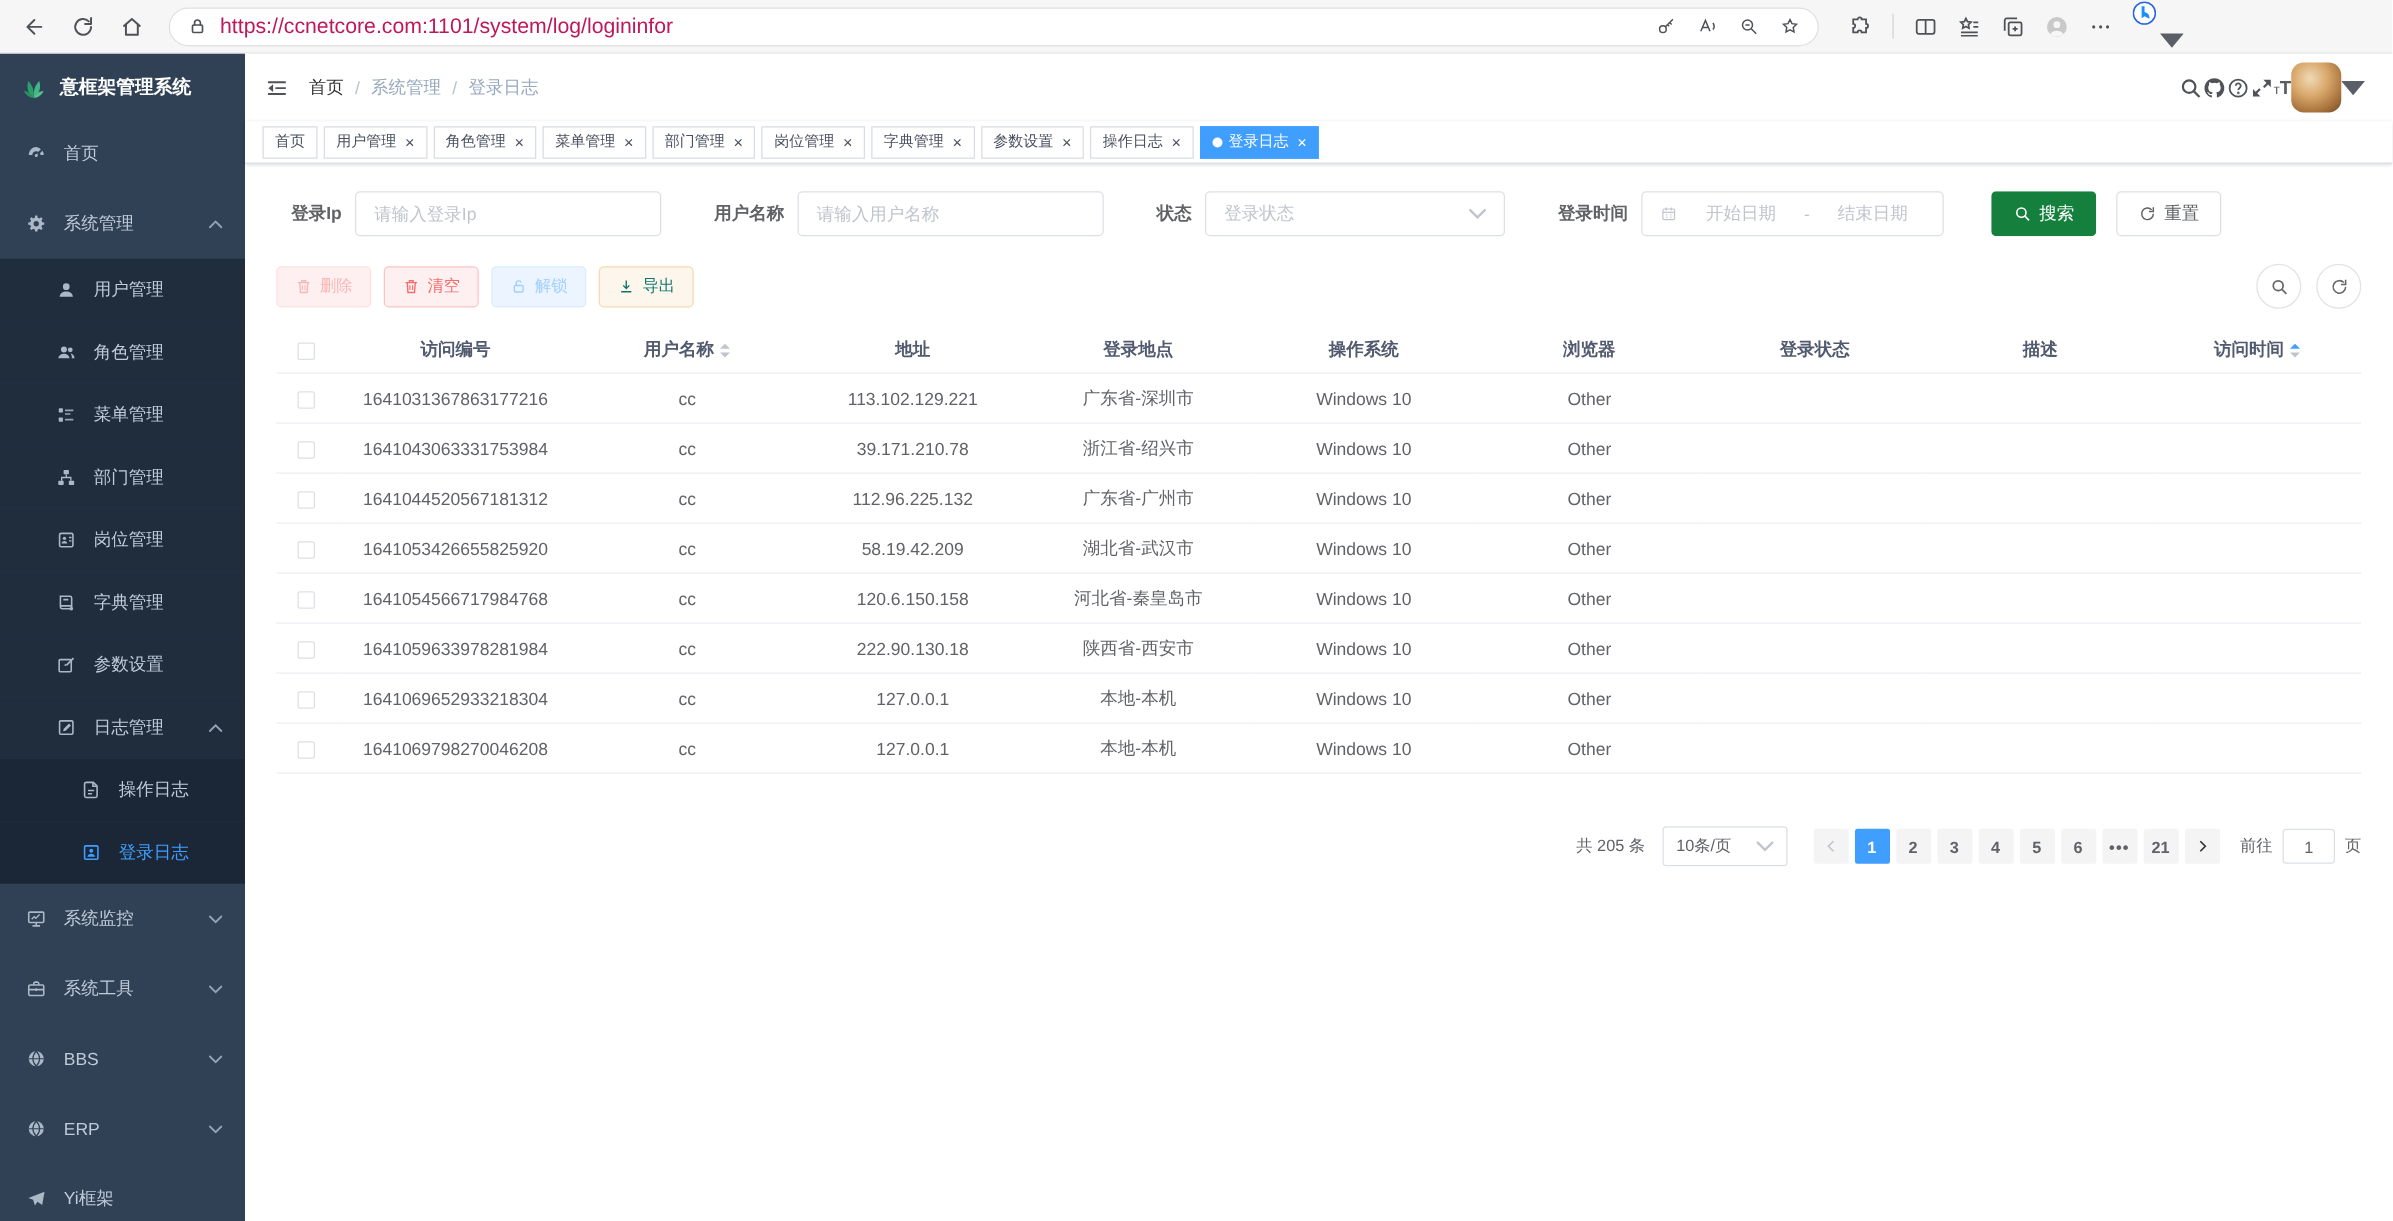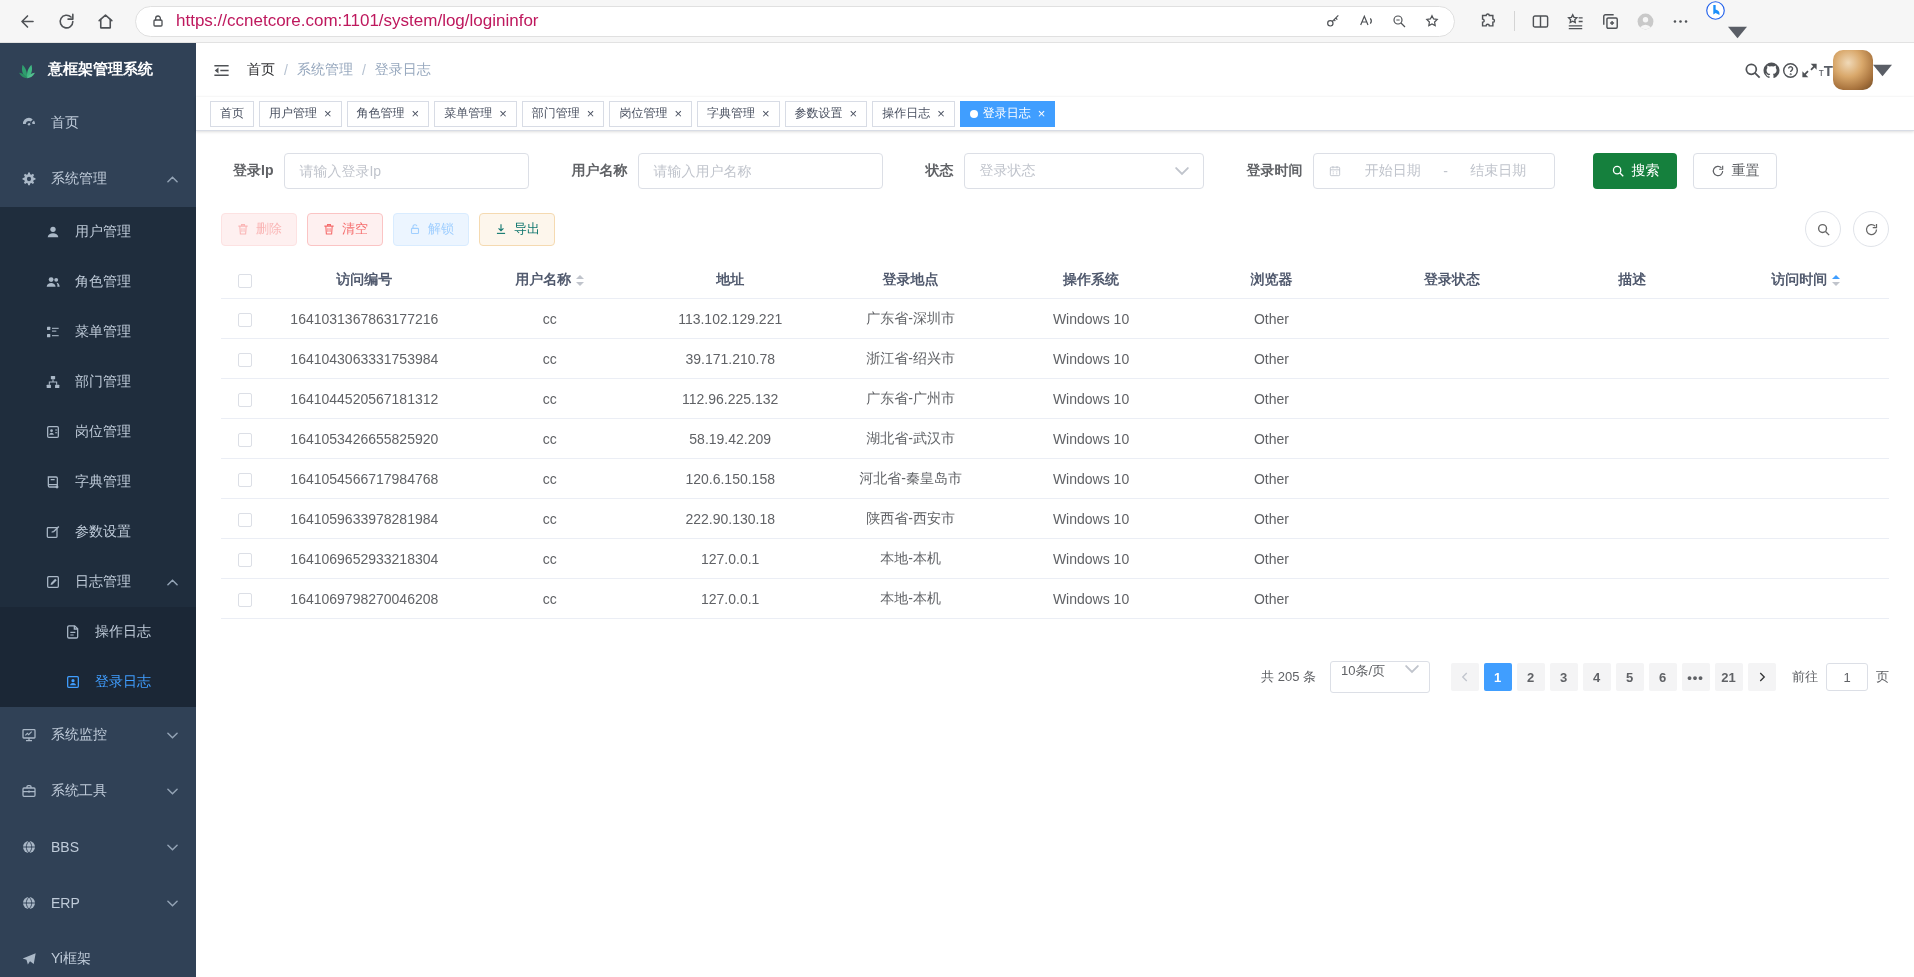--- a/index.html
+++ b/index.html
@@ -86,21 +86,21 @@
 td{height:40px;font-size:14px;color:#606266;text-align:center;border-bottom:1px solid #ebeef5;white-space:nowrap;overflow:hidden}
 .checkbox{width:14px;height:14px;border:1px solid #dcdfe6;border-radius:2px;display:inline-block;background:#fff;cursor:pointer;vertical-align:middle}
 .sort{display:inline-flex;flex-direction:column;margin-left:5px;vertical-align:middle}
 .sort i{width:0;height:0;border:4.5px solid transparent;display:block}
 .sort .up{border-bottom-color:#c0c4cc;border-top:none;margin-bottom:2.5px}
 .sort .down{border-top-color:#c0c4cc;border-bottom:none}
 .sort.asc .up{border-bottom-color:#409eff}
 
 .pagination{display:flex;align-items:center;justify-content:flex-end;margin-top:42px;font-size:13px;color:#606266}
 .total{margin-right:14px;white-space:nowrap}
-.page-size{width:100px;height:32px;border:1px solid #dcdfe6;border-radius:3px;display:flex;align-items:flex-start;justify-content:space-between;padding:0 10px;margin-right:18px;cursor:pointer;background:#fff}
+.page-size{width:100px;height:32px;border:1px solid #dcdfe6;border-radius:3px;display:flex;align-items:center;justify-content:space-between;padding:0 10px;margin-right:18px;cursor:pointer;background:#fff}
 .pager{display:inline-flex;align-items:center}
 .page-btn{min-width:28px;height:28px;margin:0 2.5px;background:#f4f4f5;border-radius:2px;display:inline-flex;align-items:center;justify-content:center;font-weight:bold;color:#606266;font-size:13px;cursor:pointer;padding:0 4px}
 .page-btn.active{background:#409eff;color:#fff}
 .page-btn.more{letter-spacing:1px;color:#606266}
 .page-btn.nav svg{width:12px;height:12px}
 .page-btn.prev{color:#c0c4cc}
 .page-btn.next{color:#303133}
 .goto-label{margin:0 8px 0 14px}
 .goto-input{width:42px;height:28px;border:1px solid #dcdfe6;border-radius:3px;text-align:center;font-size:13px;color:#606266;outline:none;font-family:inherit}
 .goto-unit{margin-left:8px}

